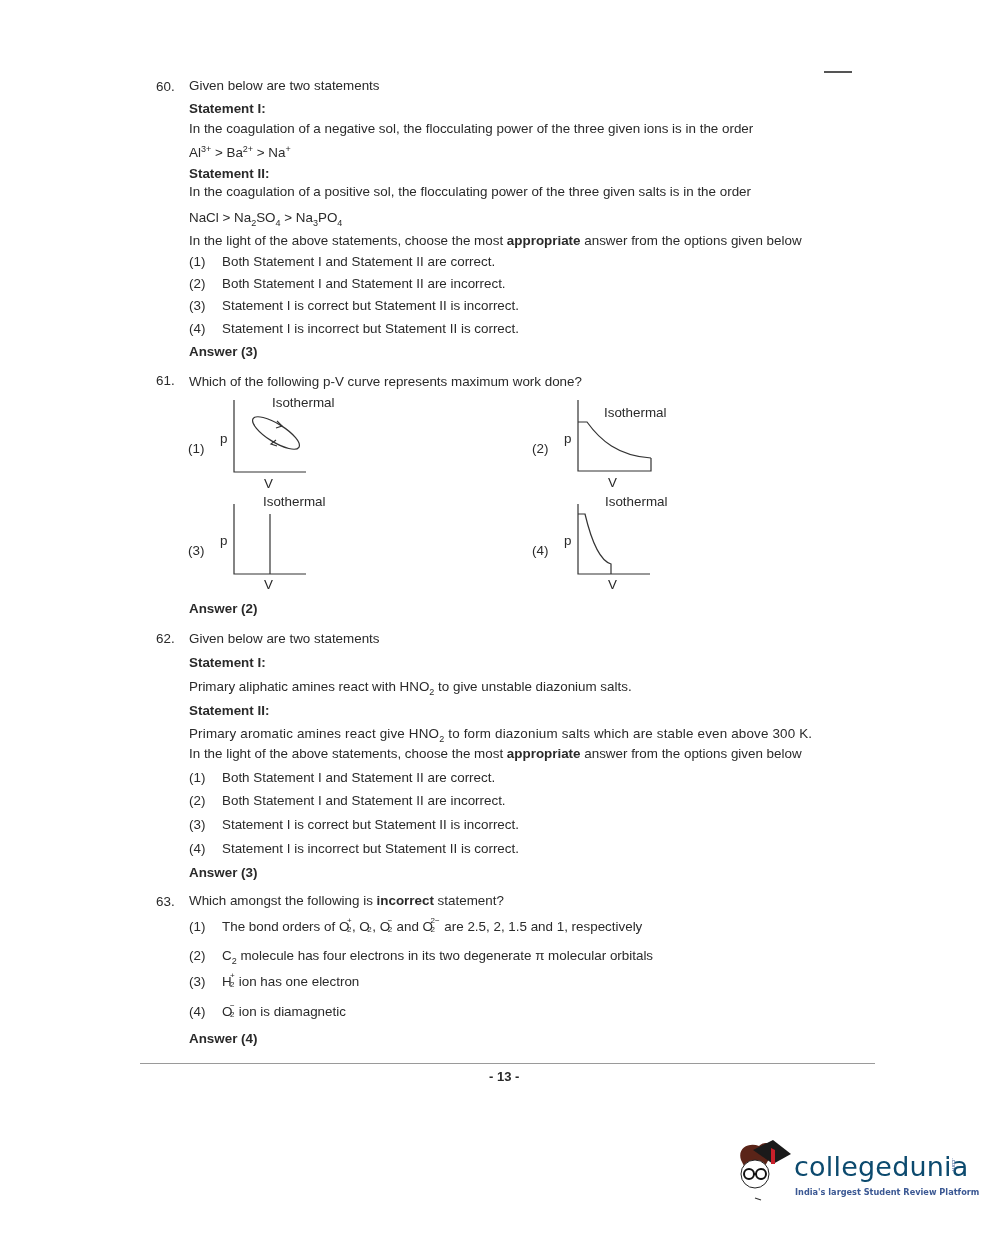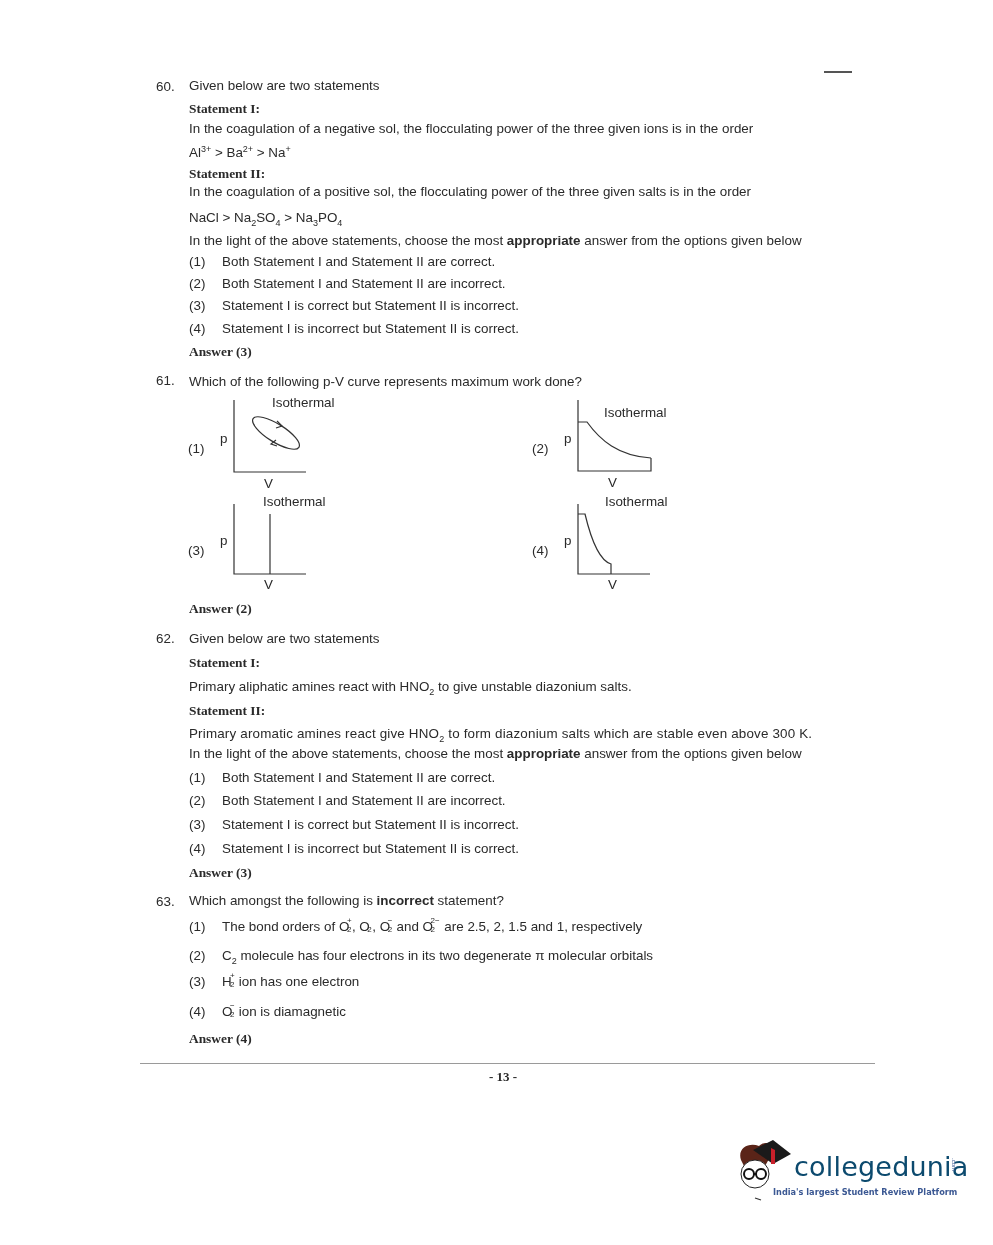--- a/index.html
+++ b/index.html
@@ -1,34 +1,34 @@
 <!DOCTYPE html>
 <html><head>
 <meta charset="utf-8">
 <style>
   html, body { margin:0; padding:0; background:#ffffff; }
   body { width:993px; height:1245px; position:relative; overflow:hidden;
          font-family:"Liberation Sans", sans-serif; color:#2a2a2a; font-size:13.4px; }
   .abs { position:absolute; white-space:nowrap; }
   .qnum { position:absolute; left:156px; }
   .txt { position:absolute; left:189px; }
-  .bold { font-weight:bold;font-family:Liberation Serif, serif; }
+  .bold { font-weight:bold; }
   .opt { position:absolute; left:189px; }
   .opt .n { display:inline-block; width:33px; }
   sub, sup { font-size:9px; line-height:0; }
   .chem { display:inline-block; position:relative; width:13px; height:14px; vertical-align:-2px; }
   .chem .b { position:absolute; left:0; top:0; }
   .chem .s { position:absolute; left:8px; top:-3px; font-size:8px; }
   .chem .d { position:absolute; left:8px; top:6px; font-size:8px; }
   .footer-line { position:absolute; left:140px; top:1063px; width:735px; height:1px; background:#9a9a9a; }
   .top-dash { position:absolute; left:824px; top:71px; width:28px; height:1.5px; background:#555; }
   svg.diag { position:absolute; left:0; top:0; }
   .logo-word { position:absolute; left:794px; top:1151px; font-size:27px; color:#0c4a6e; letter-spacing:0.2px; font-family:"DejaVu Sans", sans-serif; }
   .logo-com { position:absolute; left:951px; top:1158px; font-size:6px; color:#3b5893; writing-mode:vertical-rl; }
-  .logo-tag { position:absolute; left:773px; top:1187px; font-size:8.2px; color:#3b5893; font-weight:bold; font-family:"DejaVu Sans", sans-serif; }
+  .logo-tag { position:absolute; left:795px; top:1187px; font-size:8.2px; color:#3b5893; font-weight:bold; font-family:"DejaVu Sans", sans-serif; }
 </style>
 </head>
 <body>
 
 <div class="top-dash"></div>
 
 <div>
   <span class="qnum abs" style="top:79px">60.</span>
   <span class="txt abs" style="top:78px">Given below are two statements</span>
   <span class="txt abs bold" style="top:101px">Statement I:</span>

